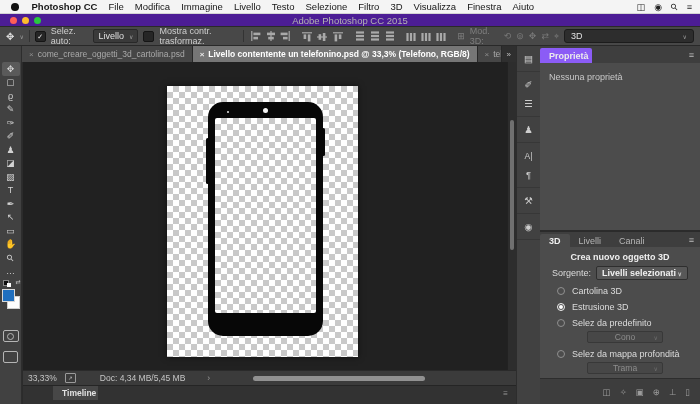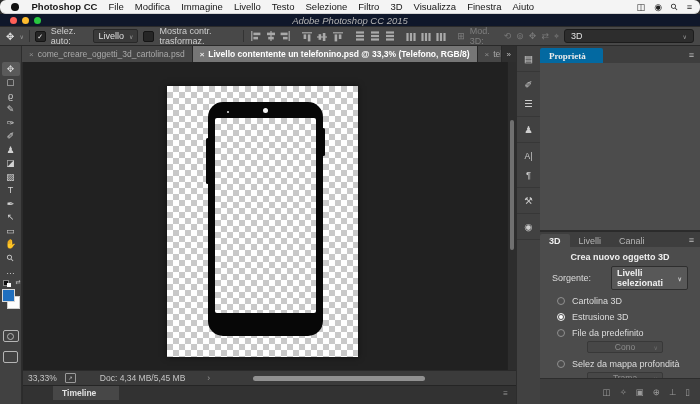--- a/index.html
+++ b/index.html
@@ -1,27 +1,27 @@
 <!DOCTYPE html>
 <html><head>
 <meta charset="utf-8">
 <style>
   html,body{margin:0;padding:0;background:#111;}
   .screen{position:relative;width:700px;height:404px;background:#2b2b2b;overflow:hidden;
           font-family:"Liberation Sans",sans-serif;-webkit-font-smoothing:antialiased;}
   
   .menubar{position:absolute;top:0;left:0;right:0;height:14px;background:#f4f4f4;display:flex;
-           align-items:center;padding:0 8px;font-size:9.5px;color:#161616;border-bottom:1px solid #d4d4d4;box-sizing:border-box;border-radius:6px;}
+           align-items:center;padding:0 8px;font-size:9.5px;color:#161616;border-bottom:1px solid #d4d4d4;box-sizing:border-box;}
   .apple{width:8px;height:8px;border-radius:50% 50% 46% 46%;background:#111;margin:0 7px 0 3px;flex:0 0 auto;}
   .mitem{padding:0 5.5px;white-space:nowrap;}
   .mitem.app{font-weight:bold;}
   .mright{margin-left:auto;display:flex;gap:9px;font-size:9px;color:#222;align-items:center;}
   .mright .rot45{display:inline-block;transform:rotate(-45deg);}
   
-  .titlebar{position:absolute;top:14px;left:0;right:0;height:13px;background:#0f172a;border-bottom:1px solid #2a2a2a;box-sizing:border-box;font-style:italic;}
+  .titlebar{position:absolute;top:14px;left:0;right:0;height:13px;background:#4c1d95;border-bottom:1px solid #2a2a2a;box-sizing:border-box;}
   .tl{position:absolute;top:3px;width:7px;height:7px;border-radius:50%;}
   .tl.red{left:10px;background:#ff5f57;} .tl.yel{left:22px;background:#febc2e;} .tl.grn{left:34px;background:#28c840;}
   .wtitle{position:absolute;left:0;right:0;top:1px;text-align:center;font-size:9.5px;color:#b2b2b2;}
   
   .obar{position:absolute;top:27px;left:0;right:0;height:19px;background:#484848;border-bottom:1px solid #292929;
         display:flex;align-items:center;padding:0 6px;gap:5px;font-size:9px;color:#cfcfcf;box-sizing:border-box;}
   .odiv{width:1px;height:12px;background:#333;flex:0 0 auto;}
   .otool{font-size:10px;color:#e0e0e0;}
   .ochev{font-size:6px;color:#9a9a9a;}
   .cb{width:9px;height:9px;background:#262626;border:1px solid #151515;border-radius:2px;display:flex;
@@ -80,42 +80,42 @@
   .statusbar{position:absolute;left:23px;top:370px;width:493px;height:15px;background:#3b3b3b;border-top:1px solid #2a2a2a;
              display:flex;align-items:center;font-size:8.5px;color:#c6c6c6;padding:0 5px;gap:8px;box-sizing:border-box;}
   .share{width:9px;height:8px;border:1px solid #9a9a9a;border-radius:1px;font-size:5.5px;color:#c6c6c6;
          display:flex;align-items:center;justify-content:center;}
   .docsize{margin-left:16px;}
   .expander{margin-left:14px;color:#9a9a9a;}
   .hthumb{position:absolute;left:230px;top:5px;width:172px;height:5px;background:#919191;border-radius:3px;}
   
   .timeline{position:absolute;left:23px;top:385px;width:493px;height:19px;background:#323232;border-top:1px solid #252525;box-sizing:border-box;}
   .tl-tab{position:absolute;left:30px;top:0;height:14px;background:#474747;color:#e2e2e2;font-size:8.5px;font-weight:bold;
-          padding:2px 23px 0 9px;box-sizing:border-box;}
+          padding:2px 2px 0 9px;box-sizing:border-box;}
   .tl-menu{position:absolute;right:8px;top:3px;font-size:8px;color:#969696;}
   
   .dock{position:absolute;left:516px;top:46px;width:24px;bottom:0;background:#414141;border-left:1px solid #2d2d2d;
         display:flex;flex-direction:column;align-items:center;box-sizing:border-box;}
   .dgroup{width:100%;display:flex;flex-direction:column;align-items:center;border-bottom:1px solid #373737;padding:3px 0;}
   .dico{height:19px;display:flex;align-items:center;justify-content:center;font-size:9.5px;color:#cdcdcd;}
   .dico.sm{font-size:8.5px;}
   
   .rightcol{position:absolute;left:540px;top:46px;width:160px;bottom:0;}
   .props{position:absolute;top:0;left:0;right:0;height:184px;background:#4c4c4c;}
   .phead{height:17px;background:#3e3e3e;display:flex;align-items:flex-end;}
-  .ptab{background:#0369a1;color:#ececec;font-weight:bold;font-size:9px;padding:3px 17px 2px 9px;border-radius:2px 2px 0 0;font-family:Liberation Serif, serif;}
+  .ptab{background:#8b5cf6;color:#ececec;font-weight:bold;font-size:9px;padding:3px 3px 2px 9px;border-radius:2px 2px 0 0;}
   .pmenu{margin-left:auto;align-self:center;color:#bdbdbd;font-size:9px;padding-right:6px;}
   .pbody{padding:9px;font-size:9px;color:#c8c8c8;}
   .p3d{position:absolute;top:186px;left:0;right:0;height:146px;background:#4c4c4c;}
   .p3d-tabs{height:15px;background:#3e3e3e;display:flex;align-items:flex-end;font-size:9px;}
   .p3d-tab{padding:2px 9px 1px 9px;color:#b5b5b5;}
   .p3d-tab.active{background:#4c4c4c;color:#f0f0f0;font-weight:bold;border-radius:2px 2px 0 0;}
   .p3d-body{padding:4px 12px 0 12px;font-size:9px;color:#dcdcdc;}
   .p3d-title{text-align:center;font-weight:bold;color:#efefef;margin-top:1px;}
-  .srcrow{display:flex;align-items:center;gap:20px;margin-top:4px;}
+  .srcrow{display:flex;align-items:center;gap:5px;margin-top:4px;}
   .srcsel{flex:1;display:flex;justify-content:space-between;align-items:center;background:#585858;border:1px solid #2e2e2e;
           border-radius:2px;padding:1px 5px;color:#f0f0f0;font-weight:bold;}
   .srcsel .sc{color:#c9c9c9;font-size:6px;}
   .radiorow{display:flex;align-items:center;gap:7px;margin:6px 0 0 5px;height:10px;text-align:right;}
   .radio{width:8px;height:8px;border:1px solid #909090;border-radius:50%;box-sizing:border-box;display:flex;
          align-items:center;justify-content:center;flex:0 0 auto;}
   .radio.sel{border-color:#f2f2f2;}
   .radio.sel::after{content:"";width:4px;height:4px;background:#fff;border-radius:50%;}
   .subrow{margin:3px 0 0 35px;width:76px;height:12px;background:#474747;border:1px solid #383838;border-radius:2px;
           display:flex;align-items:center;justify-content:center;position:relative;color:#8d8d8d;font-size:8.5px;box-sizing:border-box;}
@@ -376,20 +376,23 @@
     </div>
   </div>
 
   <div class="rightcol">
 
     <div class="props">
       <div class="phead">
         <span class="ptab">Proprietà</span>
         <span class="pmenu">≡</span>
       </div>
+      <div class="pbody">
+        <span>Nessuna proprietà</span>
+      </div>
     </div>
 
     <div class="p3d">
       <div class="p3d-tabs">
         <span class="p3d-tab active">3D</span>
         <span class="p3d-tab">Livelli</span>
         <span class="p3d-tab">Canali</span>
         <span class="pmenu">≡</span>
       </div>
       <div class="p3d-body">
@@ -404,21 +407,21 @@
         <div class="radiorow">
           <span class="radio"></span>
           <span>Cartolina 3D</span>
         </div>
         <div class="radiorow">
           <span class="radio sel"></span>
           <span>Estrusione 3D</span>
         </div>
         <div class="radiorow">
           <span class="radio"></span>
-          <span>File da predefinito</span>
+          <span>Selez da predefinito</span>
         </div>
         <div class="subrow">
           <span>Cono</span>
           <span class="sc">∨</span>
         </div>
         <div class="radiorow">
           <span class="radio"></span>
           <span>Selez da mappa profondità</span>
         </div>
         <div class="subrow">

